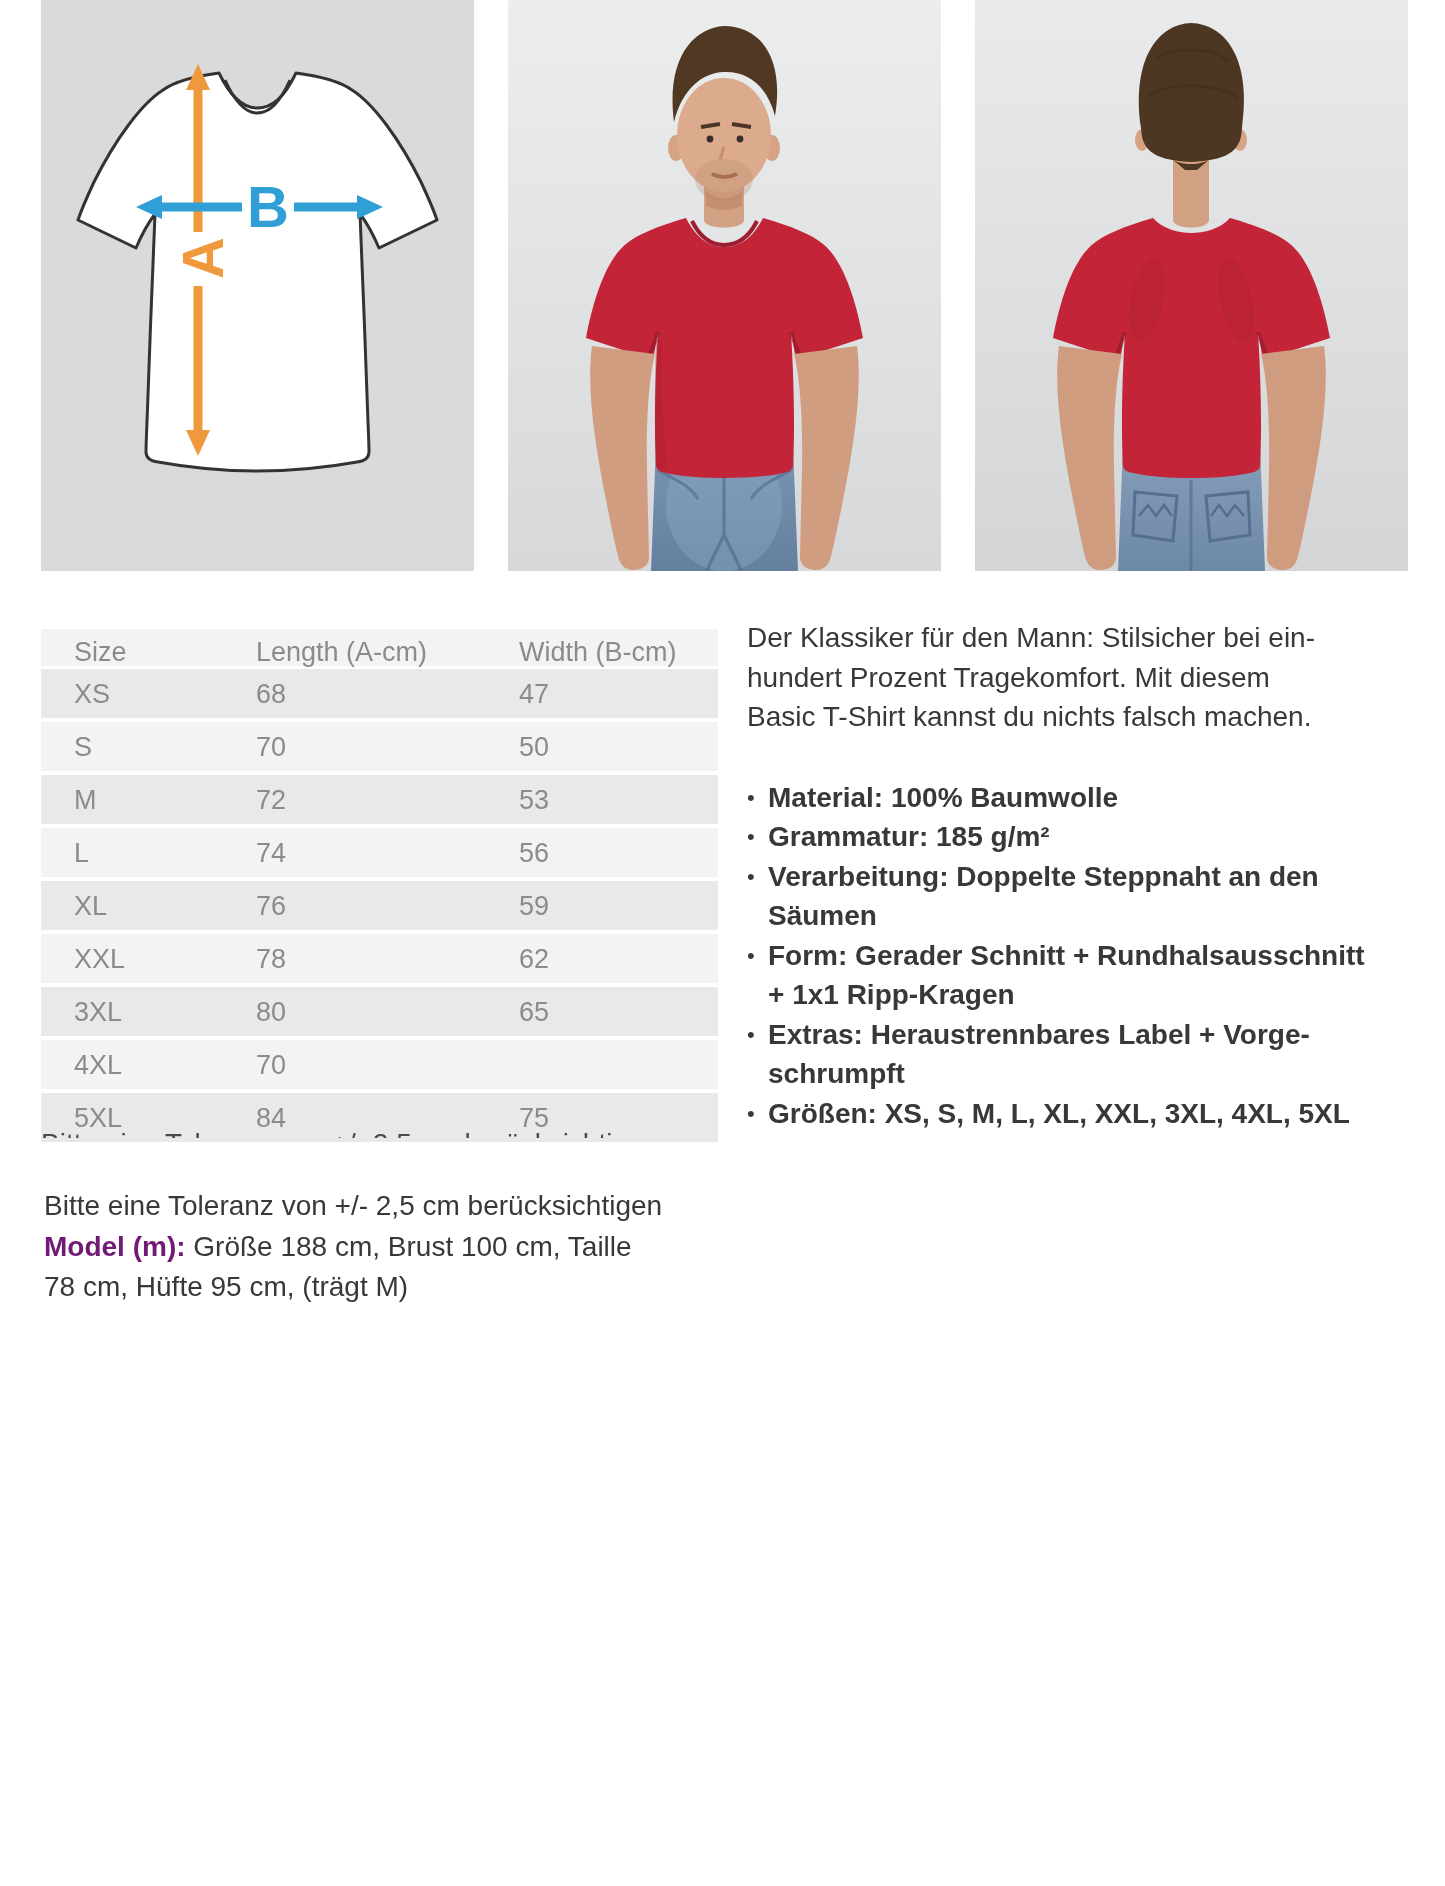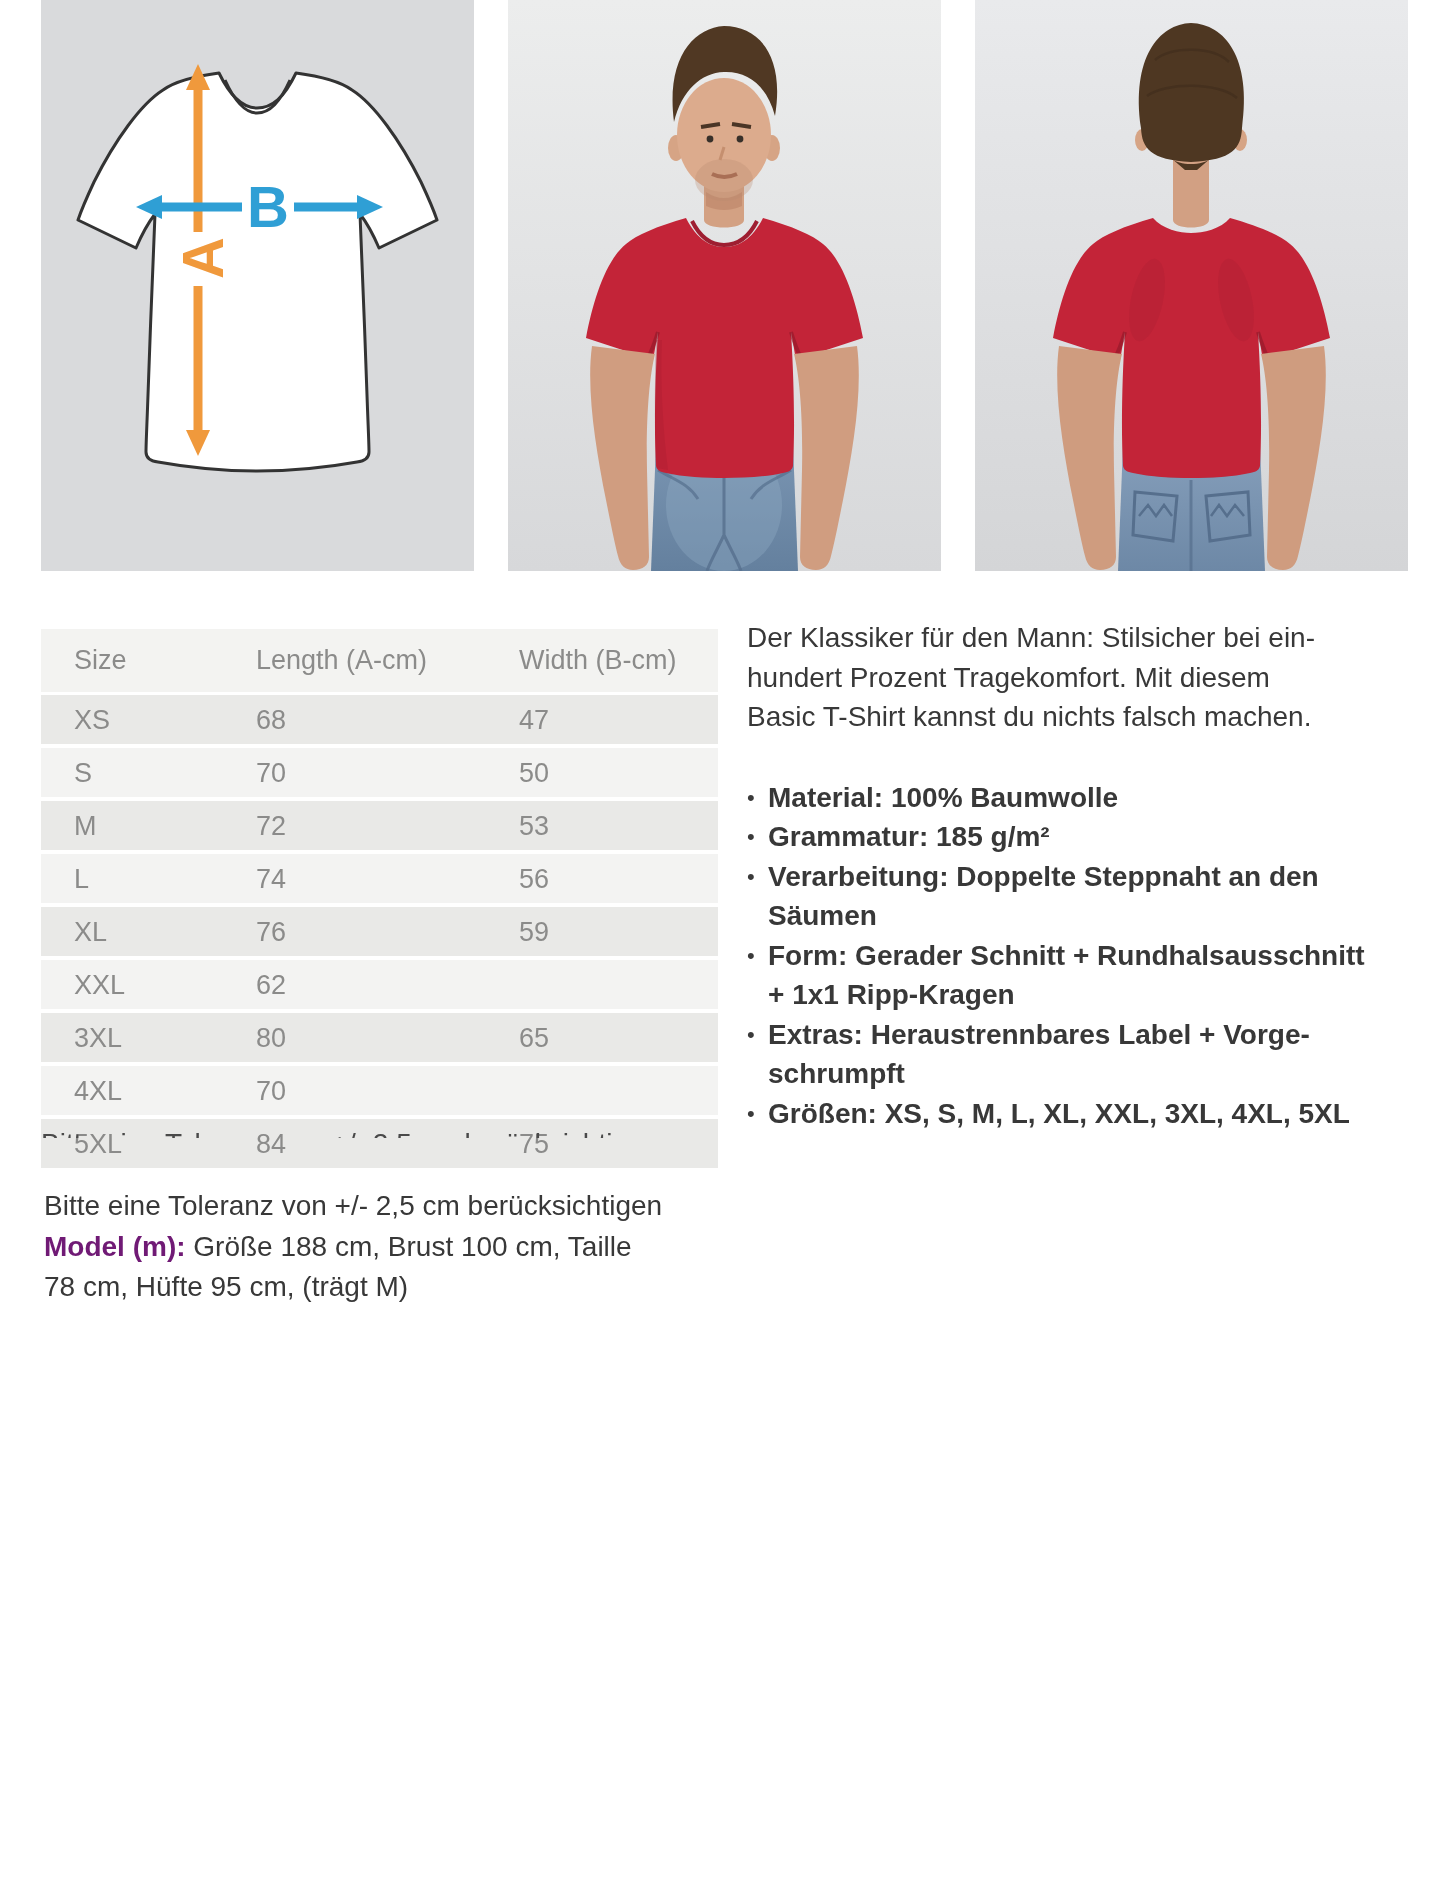--- a/index.html
+++ b/index.html
@@ -6,21 +6,21 @@
   #screen{position:relative;width:1445px;height:1886px;background:#ffffff;overflow:hidden;
           font-family:"Liberation Sans","DejaVu Sans",sans-serif;color:#3a3a3a;}
   
   .img-row{position:absolute;left:41px;top:0;width:1367px;height:571px;display:flex;gap:34px;}
   .img-panel{width:433px;height:571px;flex:0 0 auto;overflow:hidden;}
   
   .size-table{position:absolute;left:41px;top:629px;width:677px;}
   .t-row{display:grid;grid-template-columns:215px 263px 199px;align-items:center;
          font-size:27px;color:#8b8b8a;}
   .t-row .c1{padding-left:33px;}
-  .t-head{height:63px;line-height:47px;background:#f3f3f1;margin-bottom:3px;}
+  .t-head{height:37px;line-height:47px;background:#f3f3f1;margin-bottom:3px;}
   .t-body-row{height:49px;line-height:46px;margin-bottom:4px;}
   .row-dark{background:#e9e9e7;}
   .row-light{background:#f3f3f2;}
   .t-cutoff{position:absolute;left:41px;top:1129px;width:677px;height:9px;overflow:hidden;}
   .t-cutoff span{display:block;font-size:28px;line-height:30px;color:#4a4a4a;white-space:nowrap;}
   
   .details{position:absolute;left:747px;top:618px;width:700px;}
   .details p.desc{margin:0;font-size:28px;line-height:39.5px;white-space:pre-line;color:#383838;}
   .details ul{list-style:none;margin:41px 0 0 0;padding:0;}
   .details li{display:flex;font-size:28px;line-height:39.5px;color:#383838;}
@@ -242,20 +242,21 @@
       <div>74</div>
       <div>56</div>
     </div>
     <div class="t-row t-body-row row-dark">
       <div class="c1">XL</div>
       <div>76</div>
       <div>59</div>
     </div>
     <div class="t-row t-body-row row-light">
       <div class="c1">XXL</div>
+      <div>78</div>
       <div>62</div>
     </div>
     <div class="t-row t-body-row row-dark">
       <div class="c1">3XL</div>
       <div>80</div>
       <div>65</div>
     </div>
     <div class="t-row t-body-row row-light">
       <div class="c1">4XL</div>
       <div>70</div>

